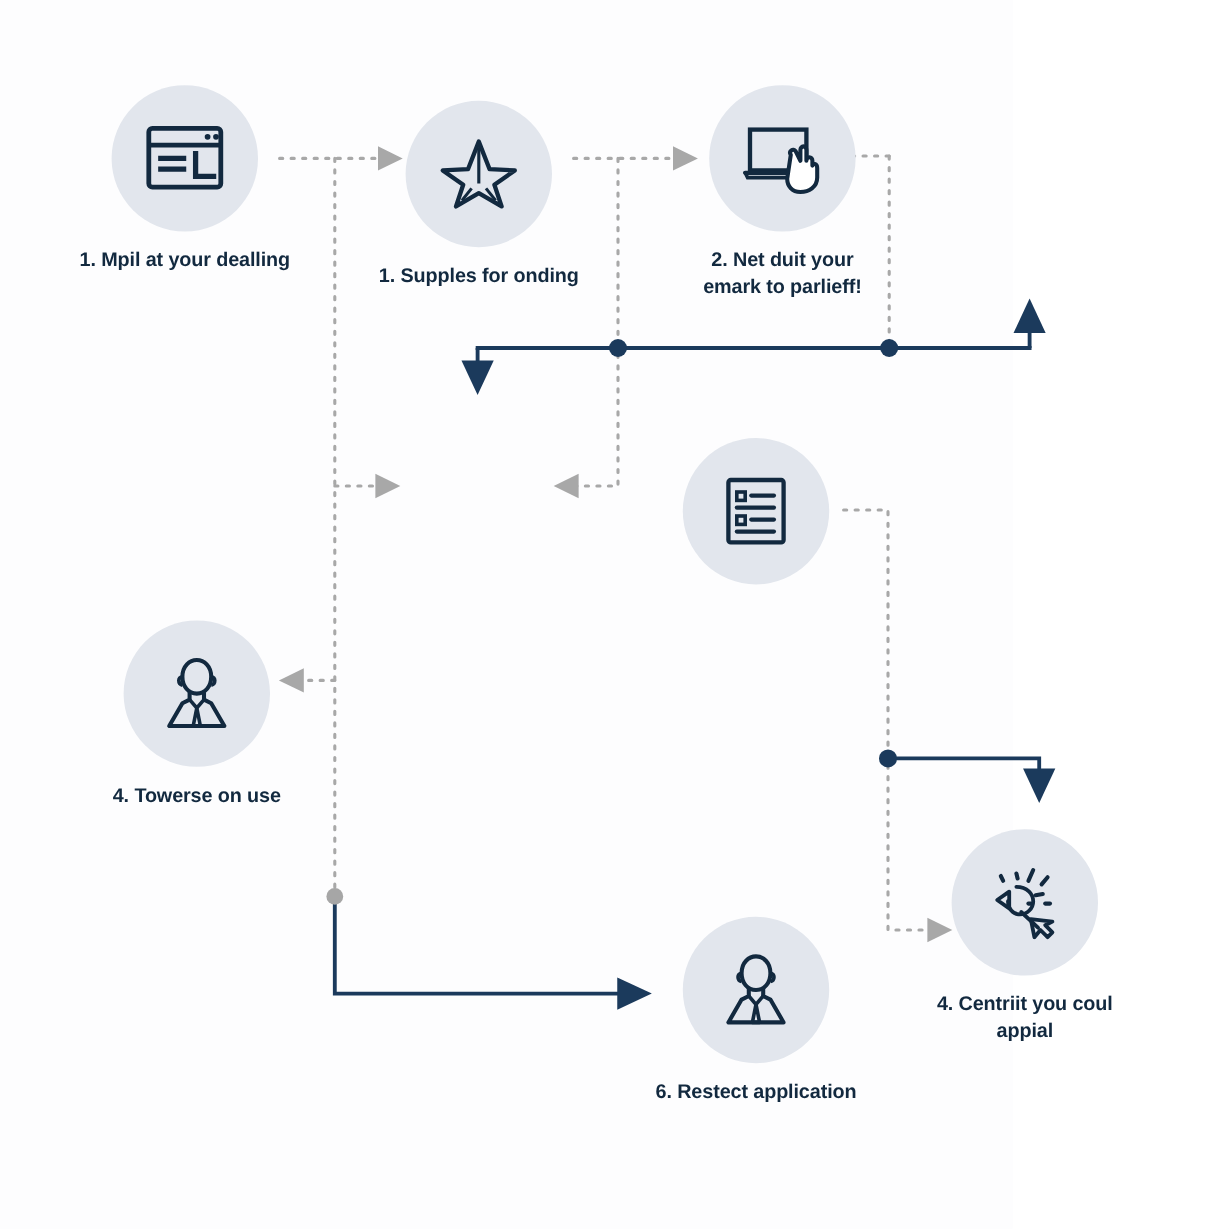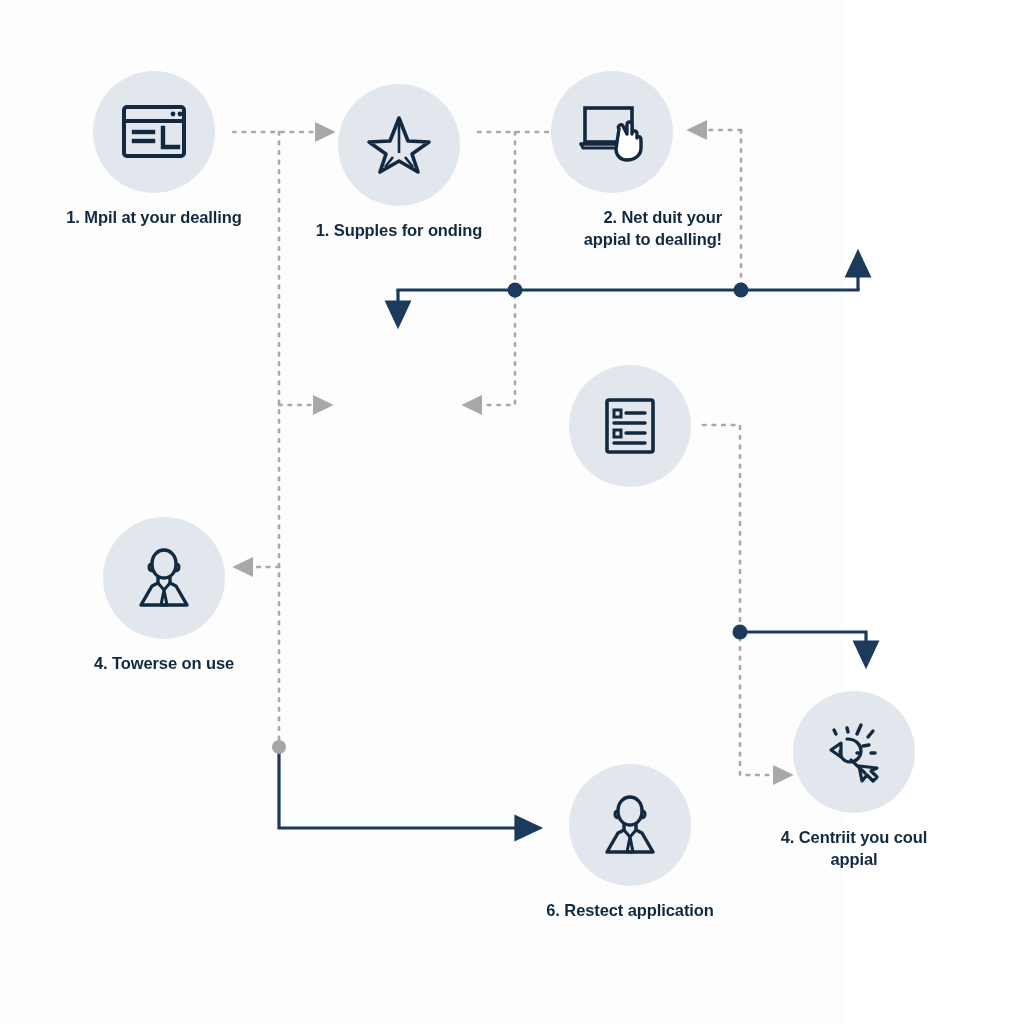--- a/index.html
+++ b/index.html
@@ -141,34 +141,34 @@
       <svg width="72" height="72" viewBox="0 0 72 72">
         <path d="M36,9 L45,32 L66,33 L49,45 L55,63 L36,52 L17,63 L23,45 L6,33 L27,32 Z" fill="none" stroke="#12293f" stroke-width="3.6" stroke-linejoin="round"></path>
         <path d="M36,14 L36,44" fill="none" stroke="#12293f" stroke-width="2.6"></path>
         <path d="M30,48 L22,58" fill="none" stroke="#12293f" stroke-width="2.6"></path>
         <path d="M42,48 L50,58" fill="none" stroke="#12293f" stroke-width="2.6"></path>
       </svg>
     </div>
     <div class="caption">1. Supples for onding</div>
   </div>
 
-  <div class="node" style="left:612px; top:71px;text-align:right;">
+  <div class="node" style="left:652px; top:71px;">
     <div class="bubble">
       <svg width="76" height="72" viewBox="0 0 76 72">
         <rect x="11" y="12" width="47" height="34" fill="none" stroke="#12293f" stroke-width="3.6"></rect>
         <path d="M7,48 L62,48" fill="none" stroke="#12293f" stroke-width="3.6" stroke-linecap="round"></path>
         <path d="M7,48 L9,52 L60,52" fill="none" stroke="#12293f" stroke-width="3" stroke-linecap="round"></path>
         <path d="M45,33 C43,30 47,27 49,30 L53,38 L53,29 C53,25 58,25 58,29 L58,38
                  C58,34 63,34 63,38 L63,42 C63,40 67,40 67,44 L67,52
                  C67,60 60,64 53,64 C46,64 42,59 42,53 Z" fill="#ffffff" stroke="#12293f" stroke-width="3.4" stroke-linejoin="round"></path>
       </svg>
     </div>
     <div class="caption">
       <div>2. Net duit your</div>
-      <div>appial to dealling!</div>
+      <div>emark to parlieff!</div>
     </div>
   </div>
 
 
 
   <div class="node" style="left:630px; top:365px;">
     <div class="bubble">
       <svg width="70" height="70" viewBox="0 0 70 70">
         <rect x="12" y="9" width="46" height="52" rx="2" fill="none" stroke="#12293f" stroke-width="3.6"></rect>
         <rect x="19" y="19" width="7" height="7" fill="none" stroke="#12293f" stroke-width="3"></rect>

